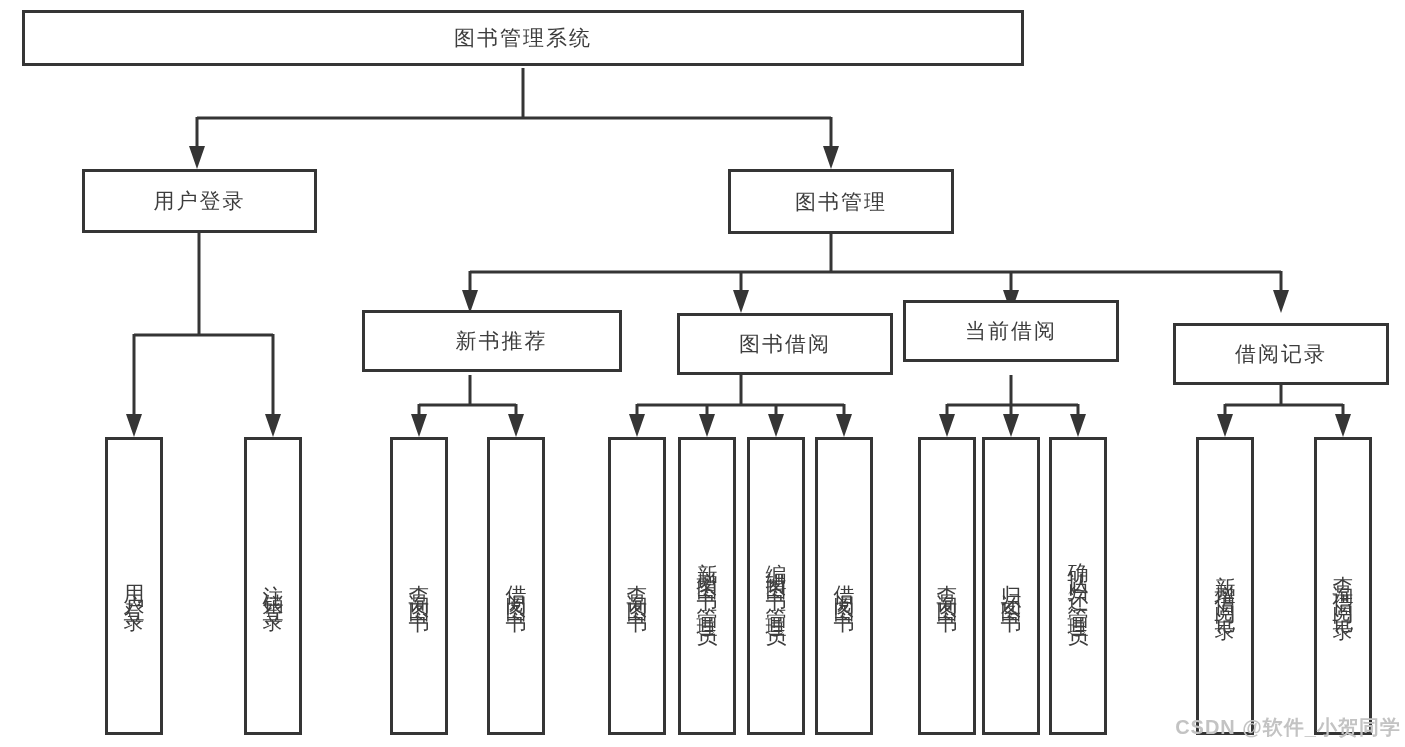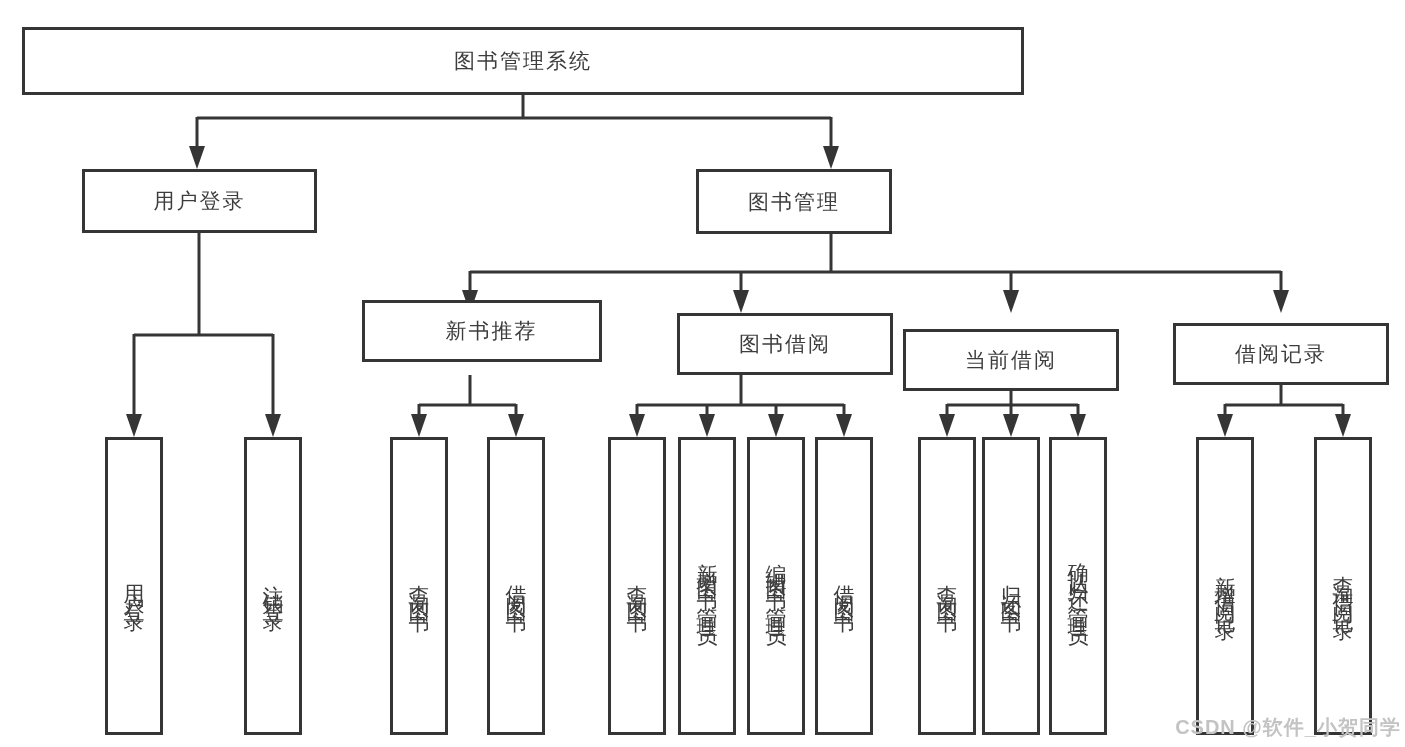--- a/index.html
+++ b/index.html
@@ -131,38 +131,38 @@
       <polygon points="776,437 768,414 784,414"></polygon>
       <polygon points="844,437 836,414 852,414"></polygon>
       <polygon points="947,437 939,414 955,414"></polygon>
       <polygon points="1011,437 1003,414 1019,414"></polygon>
       <polygon points="1078,437 1070,414 1086,414"></polygon>
       <polygon points="1225,437 1217,414 1233,414"></polygon>
       <polygon points="1343,437 1335,414 1351,414"></polygon>
     </g>
   </svg>
 
-  <div class="hbox" style="left:22px; top:27px; width:1002px; height:68px;">
+  <div class="hbox" style="left:22px; top:10px; width:1002px; height:56px;">
     <span>图书管理系统</span>
   </div>
 
   <div class="hbox" style="left:82px; top:169px; width:235px; height:64px;">
     <span>用户登录</span>
   </div>
-  <div class="hbox" style="left:696px; top:169px; width:196px; height:65px;">
+  <div class="hbox" style="left:728px; top:169px; width:226px; height:65px;">
     <span>图书管理</span>
   </div>
 
-  <div class="hbox" style="left:362px; top:300px; width:240px; height:62px;padding-left:19px;">
+  <div class="hbox" style="left:362px; top:310px; width:260px; height:62px;padding-left:19px;">
     <span>新书推荐</span>
   </div>
   <div class="hbox" style="left:633px; top:313px; width:216px; height:62px;margin-left:44px;">
     <span>图书借阅</span>
   </div>
-  <div class="hbox" style="left:903px; top:329px; width:216px; height:62px;">
+  <div class="hbox" style="left:903px; top:300px; width:216px; height:62px;">
     <span>当前借阅</span>
   </div>
   <div class="hbox" style="left:1173px; top:313px; width:216px; height:62px;margin-top:10px;">
     <span>借阅记录</span>
   </div>
 
   <div class="vbox" style="left:105px;">
     <span>用户登录</span>
   </div>
   <div class="vbox" style="left:244px;">

